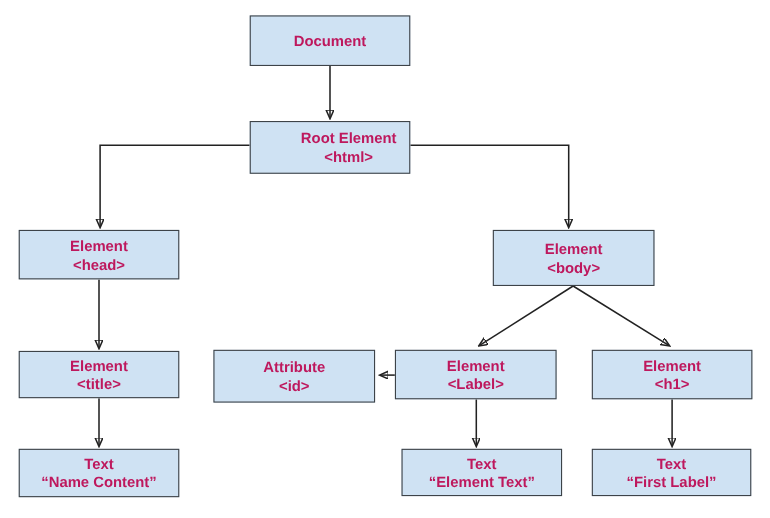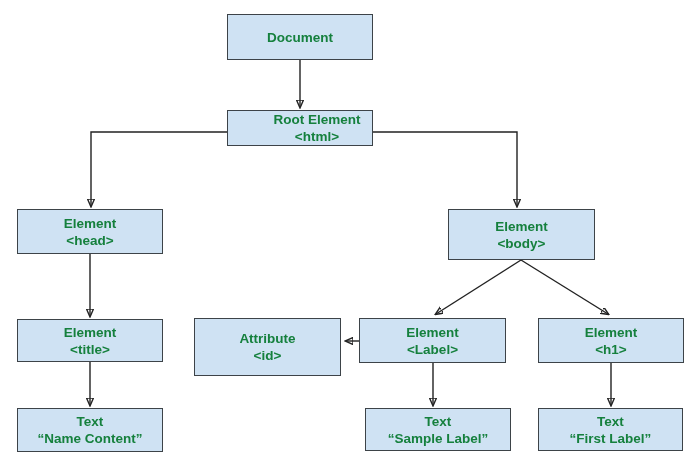--- a/index.html
+++ b/index.html
@@ -16,30 +16,30 @@
     background:var(--node_fill,#cfe2f3);
     border:1.5px solid var(--node_border,#3d4348);
     display:flex;
     flex-direction:column;
     align-items:center;
     justify-content:center;
     text-align:center;
     font-weight:bold;
     font-size:13.5px;
     line-height:17px;
-    color:#15803d;
+    color:#be185d;
   }
   .edges{position:absolute;left:0;top:0;width:700px;height:471px;}
   .edges path{fill:none;stroke:var(--arrow,#222222);stroke-width:1.4;}
   
   #n-document{left:227px;top:14px;width:146px;height:46px;}
-  #n-root{left:227px;top:110px;width:146px;height:36px;padding-left:34px;}
+  #n-root{left:227px;top:110px;width:146px;height:48px;padding-left:34px;}
   #n-head{left:17px;top:209px;width:146px;height:45px;}
   #n-body{left:448px;top:209px;width:147px;height:51px;}
-  #n-attr{left:194px;top:318px;width:147px;height:58px;}
+  #n-attr{left:194px;top:318px;width:147px;height:48px;}
   #n-label{left:359px;top:318px;width:147px;height:45px;}
   #n-h1{left:538px;top:318px;width:146px;height:45px;}
   #n-title{left:17px;top:319px;width:146px;height:43px;}
   #n-main{left:17px;top:408px;width:146px;height:44px;}
   #n-sample{left:365px;top:408px;width:146px;height:43px;}
   #n-first{left:538px;top:408px;width:145px;height:43px;}
 </style>
 </head>
 <body>
 
@@ -102,21 +102,21 @@
     <div>&lt;title&gt;</div>
   </div>
 
   <div class="node" id="n-main">
     <div>Text</div>
     <div>“Name Content”</div>
   </div>
 
   <div class="node" id="n-sample">
     <div>Text</div>
-    <div>“Sample Label”</div>
+    <div>“Element Text”</div>
   </div>
 
   <div class="node" id="n-first">
     <div>Text</div>
     <div>“First Label”</div>
   </div>
 
 </div>
 
 </body></html>

